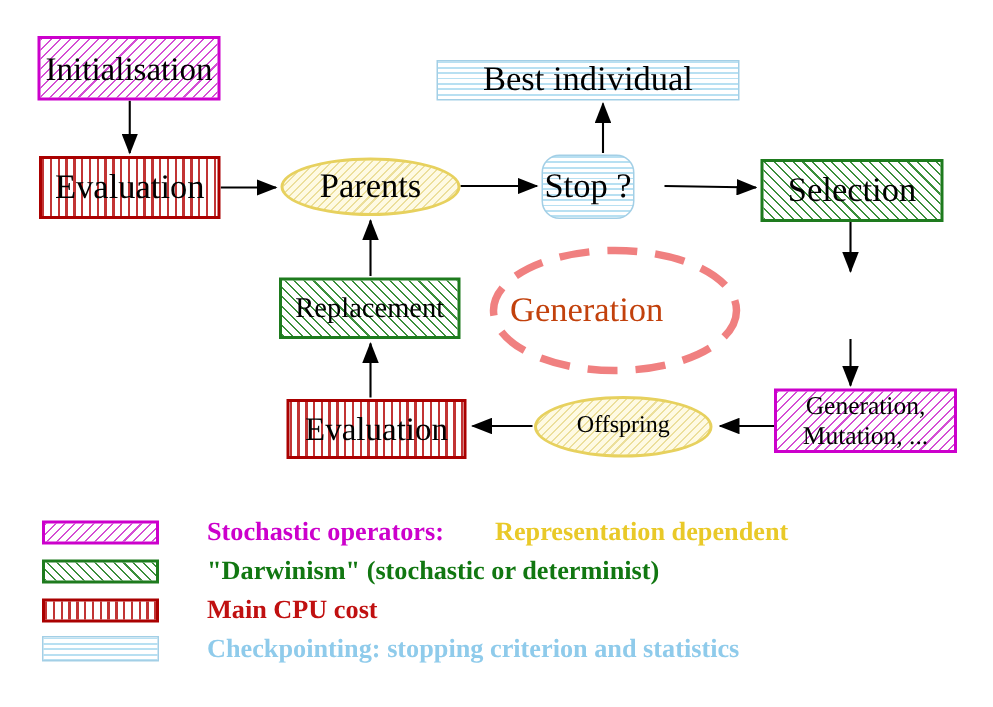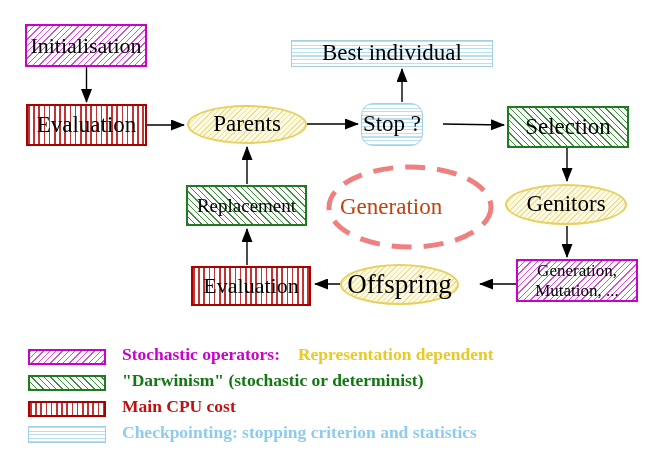--- a/index.html
+++ b/index.html
@@ -40,21 +40,21 @@
     border:2px solid #e7d15e;
     background-color:#fefae3;
     background-image:repeating-linear-gradient(135deg,#ecdf9b 0px,#ecdf9b 1px,transparent 1px,transparent 3.8px);
   }
 
   .generation-label {
     position:absolute; left:340px; top:194px; width:140px;
     text-align:left; color:#c2410c; font-size:23px; white-space:nowrap;
   }
 
-  .legend-row { position:absolute; left:28px; display:flex; align-items:flex-end; }
+  .legend-row { position:absolute; left:28px; display:flex; align-items:center;gap:16px; }
   .swatch { width:78px; height:16px; box-sizing:border-box; margin-right:16px; flex:none; }
   .legend-text { font-weight:bold; font-size:17.5px; white-space:nowrap; }
   .txt-magenta { color:#cc00cc; }
   .txt-gold    { color:#e9c928; margin-left:18px; }
   .txt-green   { color:#117711; }
   .txt-red     { color:#c01010; }
   .txt-cyan    { color:#8fcbeb; }
 </style>
 </head>
 <body>
@@ -106,29 +106,26 @@
   <div class="node hatch-green" style="left:507px; top:106px; width:122px; height:42px; font-size:23px">
     <span>Selection</span>
   </div>
 
   <div class="node hatch-green" style="left:186px; top:185px; width:121px; height:41px; font-size:19px">
     <span>Replacement</span>
   </div>
 
   <div class="generation-label">Generation</div>
 
-  <div class="node ellipse hatch-yellow" style="left:505px; top:184px; width:122px; height:41px; font-size:23px">
-    <span>Genitors</span>
-  </div>
 
   <div class="node stripe-red" style="left:191px; top:266px; width:120px; height:40px; font-size:22px">
     <span>Evaluation</span>
   </div>
 
-  <div class="node ellipse hatch-yellow" style="left:340px; top:264px; width:119px; height:41px; font-size:27px">
+  <div class="node ellipse hatch-yellow" style="left:356px; top:264px; width:119px; height:41px; font-size:16px">
     <span>Offspring</span>
   </div>
 
   <div class="node hatch-magenta" style="left:516px; top:259px; width:122px; height:43px; font-size:17px; line-height:1.12">
     <span>Generation,</span>
     <span>Mutation, ...</span>
   </div>
 
   <div class="legend-row" style="top:344px">
     <div class="swatch hatch-magenta"></div>

